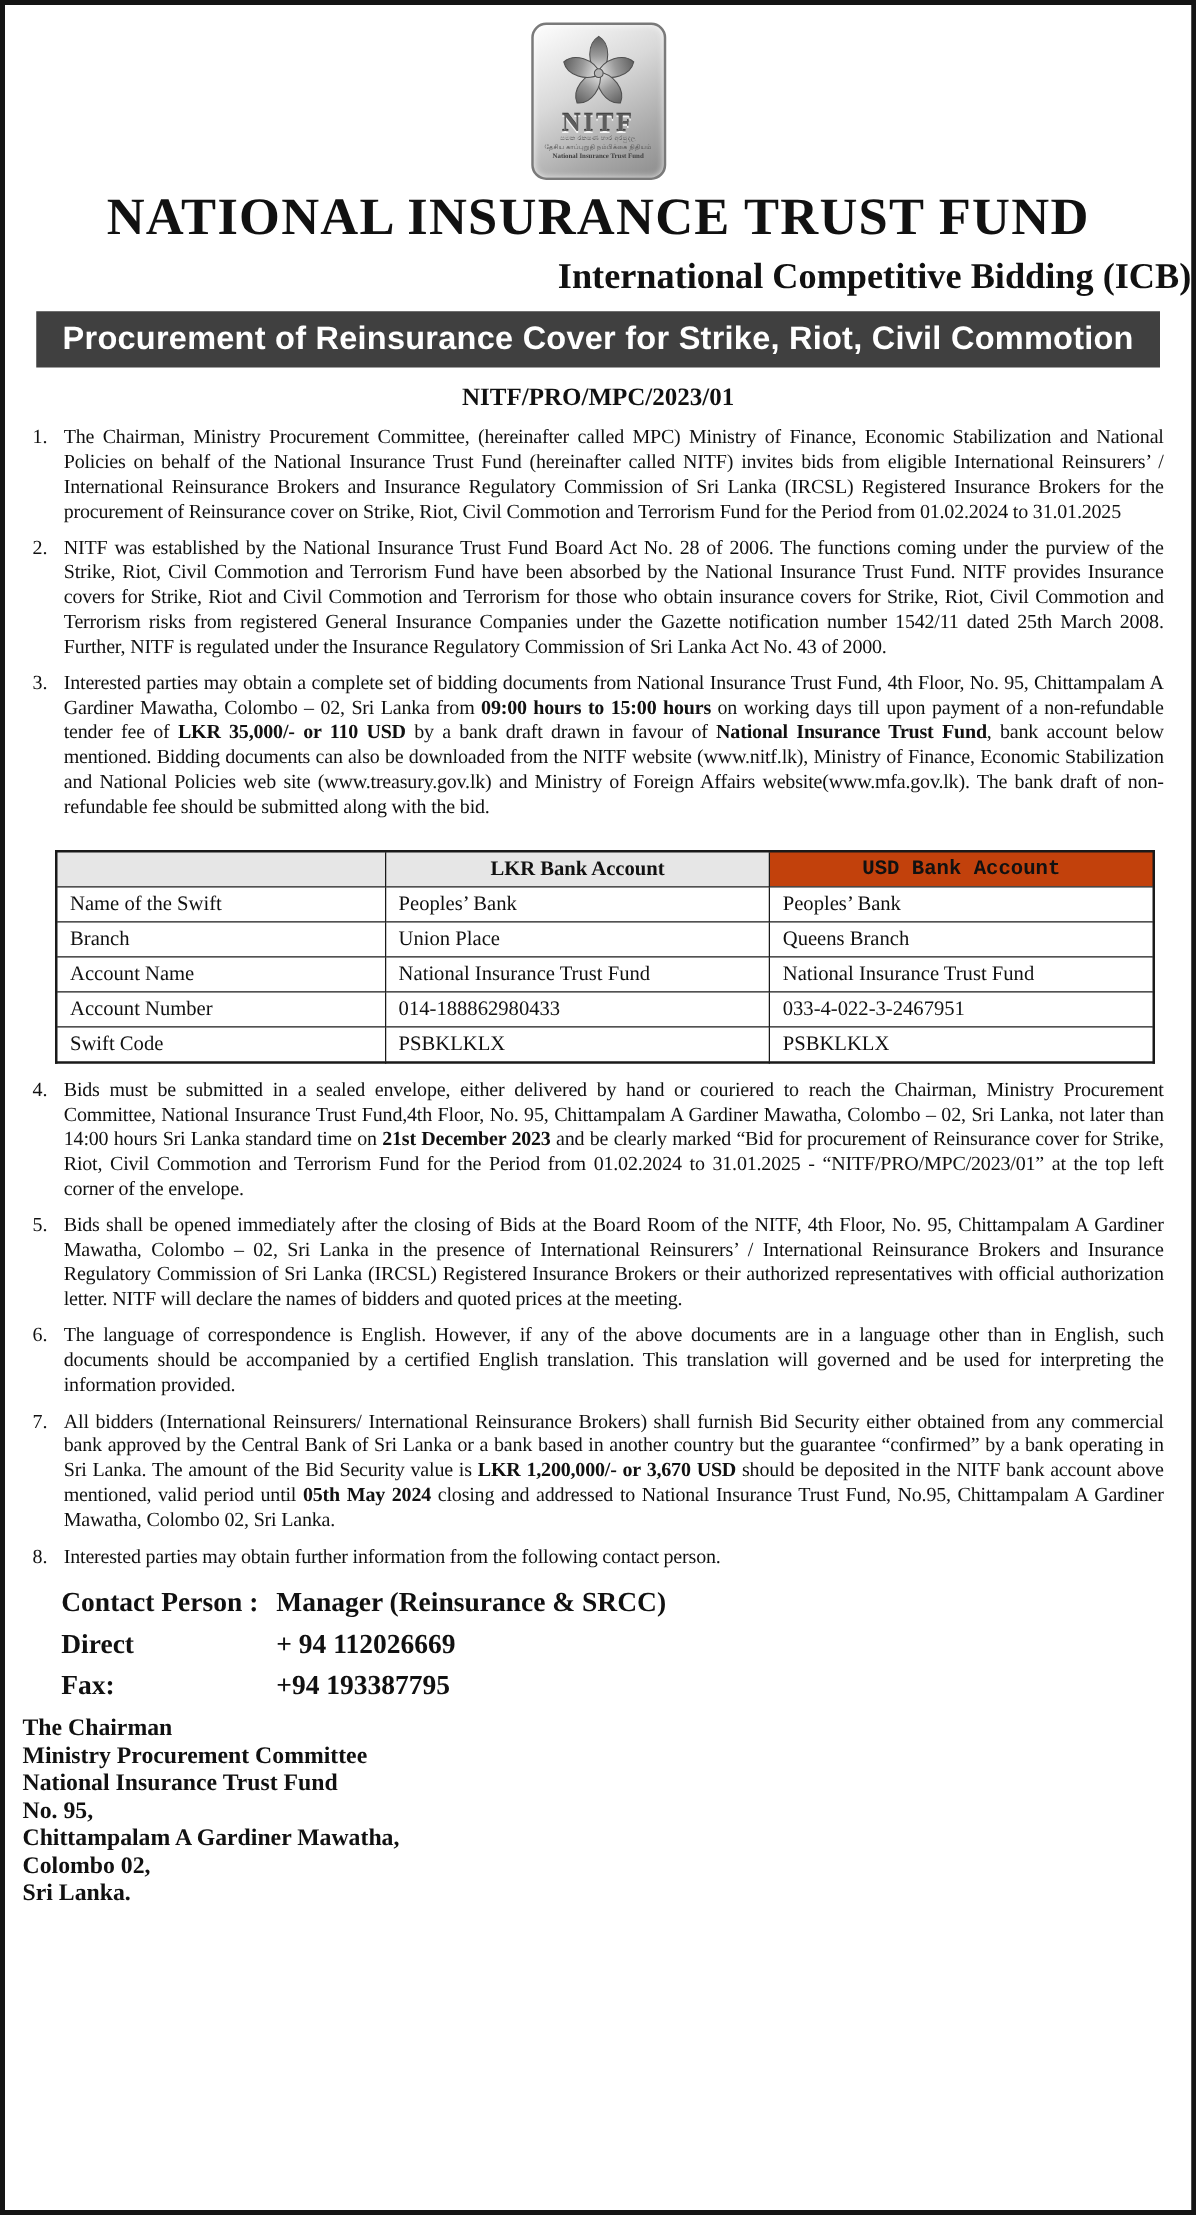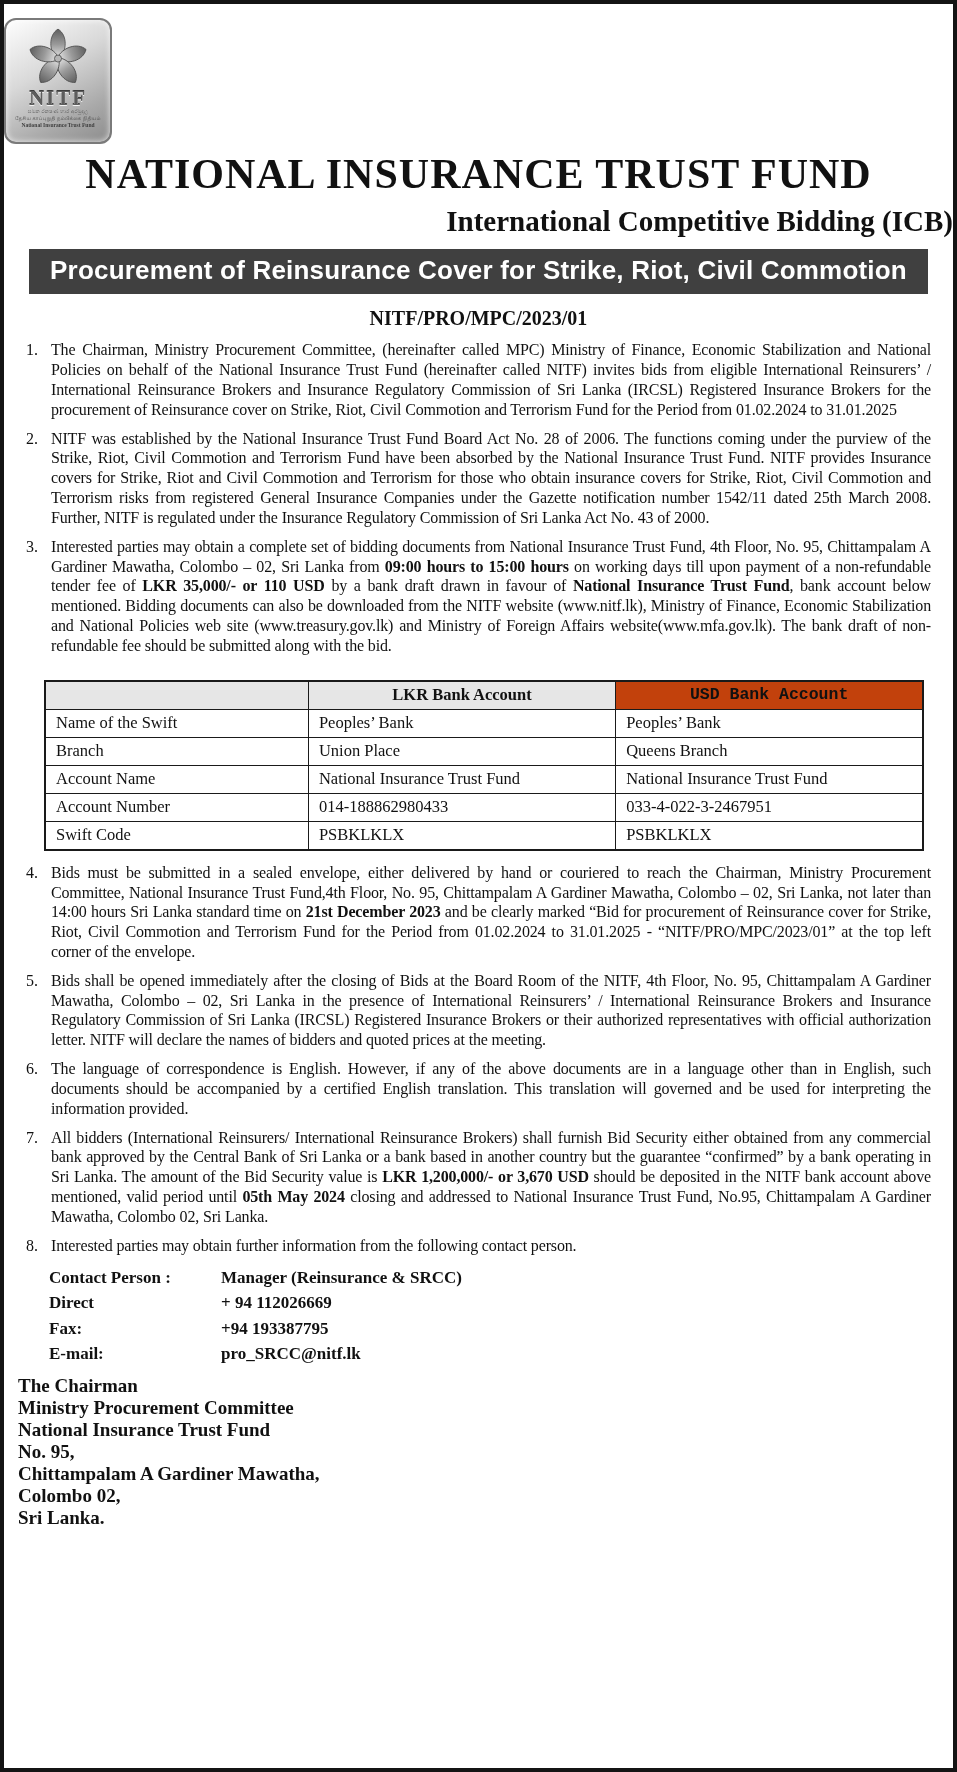--- a/index.html
+++ b/index.html
@@ -3,21 +3,21 @@
 <meta charset="utf-8">
 <style>
   * { margin:0; padding:0; box-sizing:border-box; }
   html,body { background:#e9e9e9; }
   .page {
     width:957px; height:1772px; margin:0 auto; background:#ffffff;
     border:4px solid #141414; overflow:hidden; position:relative;
     font-family:"Liberation Serif","DejaVu Serif",serif; color:#111;
   }
   
-  .logo-wrap { display:flex; margin-top:14px; }
+  .logo-wrap { display:flex; justify-content:center; margin-top:14px; }
   .logo {
     width:108px; height:126px; border:2px solid #7a7a7a; border-radius:12px;
     background:linear-gradient(150deg,#fefefe 0%,#d9d9d9 40%,#a9a9a9 75%,#8c8c8c 100%);
     display:flex; flex-direction:column; align-items:center; padding-top:4px;
     box-shadow:inset 0 0 6px rgba(255,255,255,.8);
   }
   .flower { width:66px; height:64px; }
   .logo-abbr {
     font-weight:bold; font-size:21px; letter-spacing:2px; color:#5d5d5d;
     text-shadow:0 1px 0 #f4f4f4, 0 -1px 0 #3c3c3c; line-height:1;
@@ -42,21 +42,21 @@
   
   .bank-table-wrap { margin:24px 29px 12px 40px; }
   table.bank { width:100%; border-collapse:collapse; table-layout:fixed; border:2px solid #1a1a1a; }
   table.bank th, table.bank td {
     border:1.5px solid #1a1a1a; font-size:16.5px; padding:3px 10px 4px 10px; text-align:left;
   }
   table.bank th { background:#e6e6e6; font-weight:bold; text-align:center; }
   table.bank col.c1 { width:30%; } table.bank col.c2 { width:35%; } table.bank col.c3 { width:35%; }
   
   .contact { margin:2px 22px 6px 45px; }
-  .crow { display:flex; font-weight:bold; font-size:17px; line-height:1.5; }
+  .crow { display:flex; font-weight:bold; font-size:22px; line-height:1.5; }
   .clabel { flex:0 0 172px; }
   
   .footer { margin:8px 22px 0 14px; font-weight:bold; font-size:19px; line-height:1.16; }
 </style>
 </head>
 <body>
 
 <div class="page">
 
   <div class="logo-wrap">
@@ -182,24 +182,20 @@
         <span>Manager (Reinsurance &amp; SRCC)</span>
       </div>
       <div class="crow">
         <span class="clabel">Direct</span>
         <span>+ 94 112026669</span>
       </div>
       <div class="crow">
         <span class="clabel">Fax:</span>
         <span>+94 193387795</span>
       </div>
-      <div class="crow">
-        <span class="clabel">E-mail:</span>
-        <span>pro_SRCC@nitf.lk</span>
-      </div>
     </div>
 
   <div class="footer" id="footer-block">
       <div>The Chairman</div>
       <div>Ministry Procurement Committee</div>
       <div>National Insurance Trust Fund</div>
       <div>No. 95,</div>
       <div>Chittampalam A Gardiner Mawatha,</div>
       <div>Colombo 02,</div>
       <div>Sri Lanka.</div>

